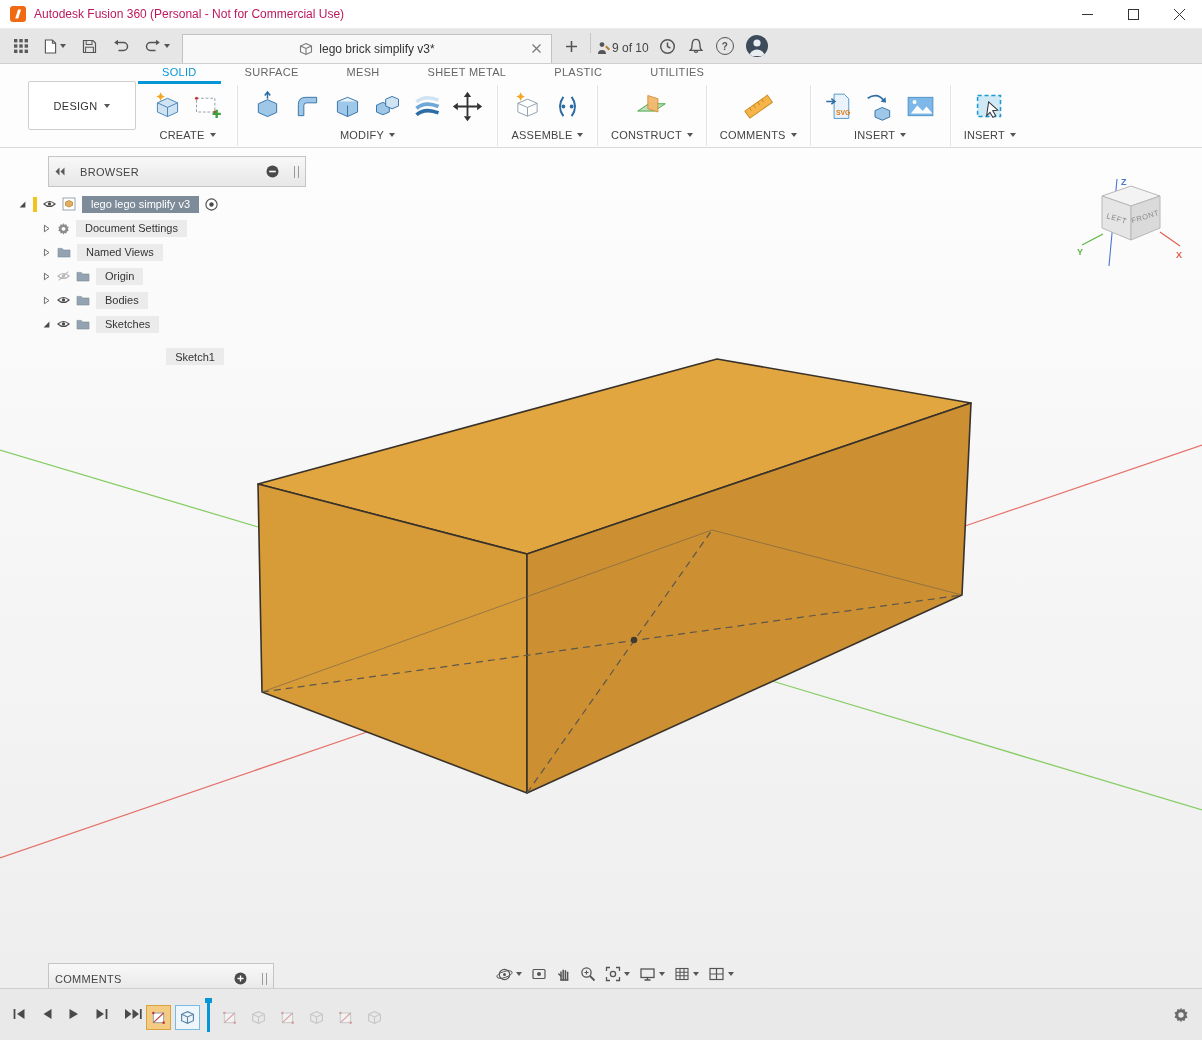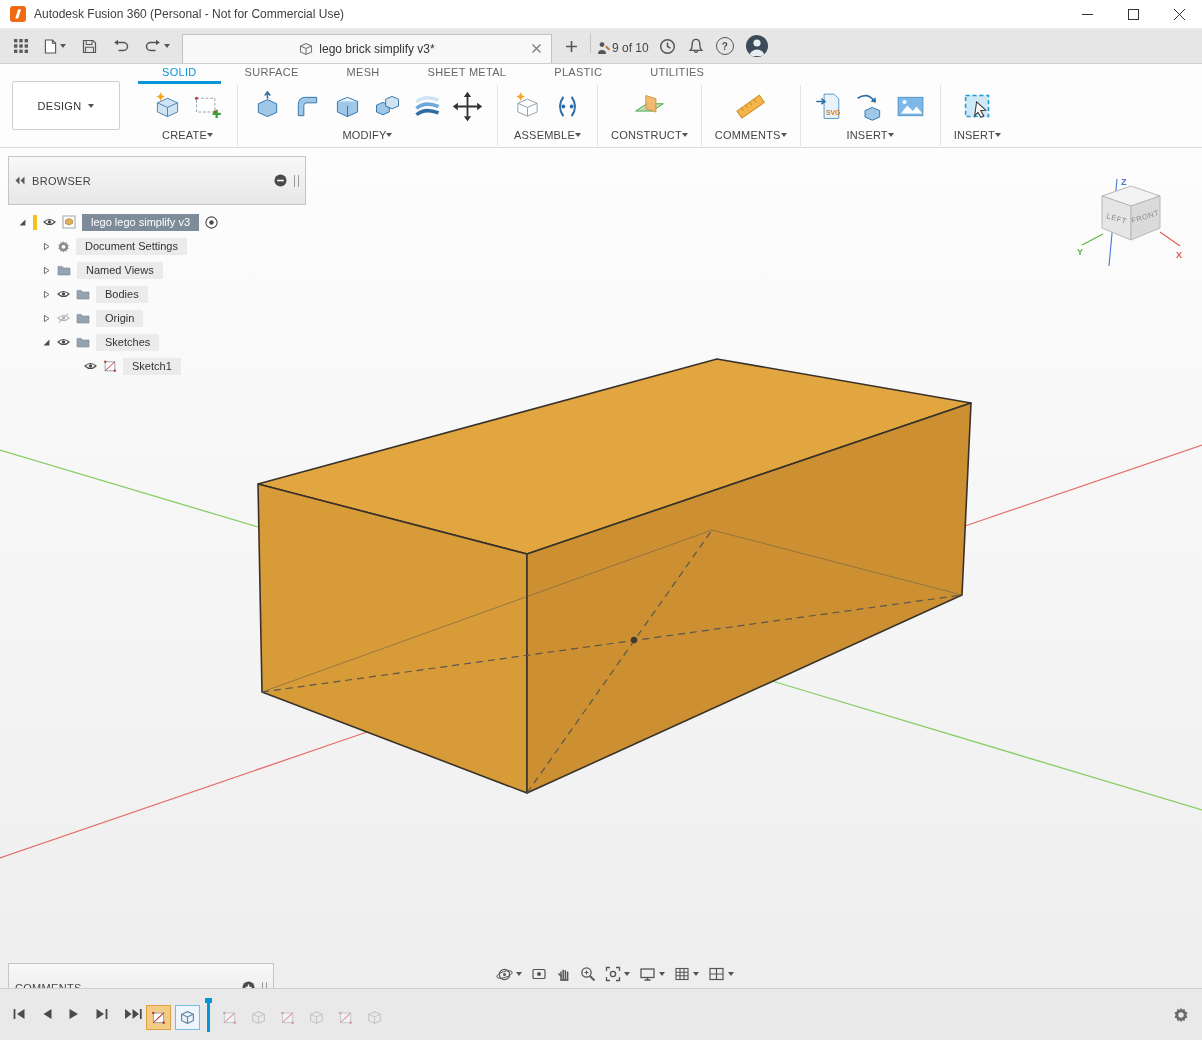--- a/index.html
+++ b/index.html
@@ -2,68 +2,68 @@
 <html style="--accent-blue: #0696d7; --brick-top: #e2a640; --brick-left: #d79b38; --brick-right: #cc9032; --edge: #39322a; --axis-red: #e4635c; --axis-green: #7cc957; --selected-item-bg: #7e8c9a;"><head>
 <meta charset="utf-8">
 <style>
   html,body{margin:0;padding:0;width:1202px;height:1040px;overflow:hidden;
     font-family:"Liberation Sans",sans-serif;background:#fff;-webkit-user-select:none;user-select:none;}
   .caret{display:inline-block;width:0;height:0;border-left:3.5px solid transparent;border-right:3.5px solid transparent;border-top:4px solid #555;}
   svg{display:block}
 
   
   .titlebar{height:28px;background:#ffffff;display:flex;align-items:center;padding-left:10px;border-bottom:1px solid #ececec;}
-  .titlebar .title-text{font-size:12px;color:#404040;margin-left:8px;}
+  .titlebar .title-text{font-size:12px;color:#be185d;margin-left:8px;}
   .win-controls{margin-left:auto;display:flex;height:28px;}
   .win-btn{width:46px;display:flex;align-items:center;justify-content:center;cursor:default;}
 
   
   .tabbar{height:34px;background:#e6e6e6;border-bottom:1px solid #cfcfcf;display:flex;align-items:flex-end;}
   .qa-icons{display:flex;align-items:center;height:34px;padding:0 6px 0 8px;gap:4px;}
   .qa{display:flex;align-items:center;gap:3px;padding:4px 6px;border-radius:2px;}
   .doc-tab{width:368px;height:28px;background:#d7d7d7;border:1px solid #c2c2c2;border-bottom:none;display:flex;align-items:center;justify-content:center;gap:6px;position:relative;font-size:12px;color:#444;}
   .doc-tab.active{background:#f8f8f8;color:#333;}
   .doc-tab .tab-close{position:absolute;right:8px;top:7px;padding:2px;}
   .new-tab{display:flex;align-items:center;justify-content:center;width:26px;height:26px;margin:0 4px 4px 6px;}
   .vdiv{width:1px;height:20px;background:#c6c6c6;margin:0 4px 6px 2px;align-self:center}
   .job-status{display:flex;align-items:center;gap:0;font-size:12px;color:#444;margin:0 6px 8px 2px;}
   .tr-icons{display:flex;align-items:center;gap:12px;margin:0 10px 6px 4px;}
   .help-circle{display:flex;align-items:center;justify-content:center;width:16px;height:16px;border:1.4px solid #555;border-radius:50%;font-size:10px;font-weight:bold;color:#555;}
   .avatar{width:22px;height:22px;border-radius:50%;background:#3c4a59;display:flex;align-items:center;justify-content:center;overflow:hidden;}
 
   
   .ribbon{height:83px;background:#fdfdfd;border-bottom:1px solid #d9d9d9;position:relative;}
-  .design-btn{position:absolute;left:12px;top:17px;width:108px;height:49px;background:#fff;border:1px solid #cfcfcf;border-radius:2px;display:flex;align-items:center;justify-content:center;gap:7px;font-size:11px;color:#333;letter-spacing:.3px;}
+  .design-btn{position:absolute;left:28px;top:17px;width:108px;height:49px;background:#fff;border:1px solid #cfcfcf;border-radius:2px;display:flex;align-items:center;justify-content:center;gap:7px;font-size:11px;color:#333;letter-spacing:.3px;}
   .ribbon-main{position:absolute;left:138px;top:0;right:0;bottom:0;}
   .ribbon-tabs{display:flex;height:21px;align-items:center;}
   .rtab{padding:0 24px 3px 24px;font-size:11px;color:#666;letter-spacing:.3px;border-bottom:3px solid transparent;}
   .rtab.active{color:var(--accent-blue,#0696d7);border-bottom-color:var(--accent-blue,#0696d7);}
   .ribbon-groups{display:flex;align-items:stretch;height:61px;}
   .rgroup{display:flex;flex-direction:column;align-items:center;padding:1px 13px 0 13px;border-right:1px solid #e4e4e4;}
   .rgroup:last-child{border-right:none}
   .group-icons{display:flex;align-items:center;gap:7px;height:40px;}
-  .group-label{font-size:11px;color:#444;display:flex;align-items:center;margin-top:3px;letter-spacing:.2px;}
+  .group-label{font-size:11px;color:#444;display:flex;align-items:center;gap:5px;margin-top:3px;letter-spacing:.2px;}
   .tool{width:33px;height:33px;}
 
   
   .canvas{position:relative;height:840px;background:linear-gradient(#fdfdfd,#eeeeee);overflow:hidden;}
   .scene{position:absolute;left:0;top:0;}
   .viewcube{position:absolute;right:16px;top:26px;}
   .vc-face-label{font-size:7.5px;fill:#8a8a8a;letter-spacing:.6px;text-anchor:middle;font-family:"Liberation Sans",sans-serif;}
   .vc-ax{font-size:9px;font-weight:bold;font-family:"Liberation Sans",sans-serif;}
 
   
   .browser{position:absolute;left:8px;top:8px;width:298px;}
-  .panel-header{height:21px;background:linear-gradient(#f8f8f8,#e7e7e7);border:1px solid #c5c5c5;display:flex;align-items:center;gap:7px;padding:13px 6px;font-size:11px;color:#444;letter-spacing:.3px;}
+  .panel-header{height:21px;background:linear-gradient(#f8f8f8,#e7e7e7);border:1px solid #c5c5c5;display:flex;align-items:center;gap:15px;padding:4px 6px;font-size:11px;color:#444;letter-spacing:.3px;margin-left:40px;}
   .panel-header .spacer{flex:1}
   .grip{width:3px;height:12px;border-left:1px solid #9a9a9a;border-right:1px solid #9a9a9a;}
   .btree{margin-top:5px;font-size:11px;color:#333;}
   .brow{display:flex;align-items:center;gap:6px;height:24px;padding-left:10px;}
   .brow.indent1{padding-left:34px;}
-  .brow.indent2{padding-left:76px;}
+  .brow.indent2{padding-left:76px;flex-direction:column;}
   .chip{background:rgba(233,233,233,.92);padding:2.5px 9px;white-space:nowrap;}
   .chip.selected{background:var(--selected-item-bg,#7e8c9a);color:#fff;}
   .ybar{width:4px;height:15px;background:#f2c21d;}
   .ic12{width:13px;height:10px}.ic14{width:14px;height:12px}.tri{width:9px;height:9px}
 
   
   .comments-bar{position:absolute;left:8px;top:815px;width:266px;}
   .navbar{position:absolute;top:815px;left:50%;transform:translateX(-50%);margin-left:14px;display:flex;align-items:center;gap:9px;height:22px;}
   .nav-item{display:flex;align-items:center;gap:3px;}
 
@@ -495,39 +495,39 @@
             <use href="#sym-folder"></use>
           </svg>
         <span class="chip">Named Views</span>
       </div>
 
       <div class="brow indent1">
         <svg class="tri">
             <use href="#sym-tri-c"></use>
           </svg>
         <svg class="ic12">
-            <use href="#sym-eye"></use>
+            <use href="#sym-eye-off"></use>
           </svg>
         <svg class="ic14">
             <use href="#sym-folder"></use>
           </svg>
-        <span class="chip">Bodies</span>
+        <span class="chip">Origin</span>
       </div>
 
       <div class="brow indent1">
         <svg class="tri">
             <use href="#sym-tri-c"></use>
           </svg>
         <svg class="ic12">
-            <use href="#sym-eye-off"></use>
+            <use href="#sym-eye"></use>
           </svg>
         <svg class="ic14">
             <use href="#sym-folder"></use>
           </svg>
-        <span class="chip">Origin</span>
+        <span class="chip">Bodies</span>
       </div>
 
       <div class="brow indent1">
         <svg class="tri">
             <use href="#sym-tri-e"></use>
           </svg>
         <svg class="ic12">
             <use href="#sym-eye"></use>
           </svg>
         <svg class="ic14">

